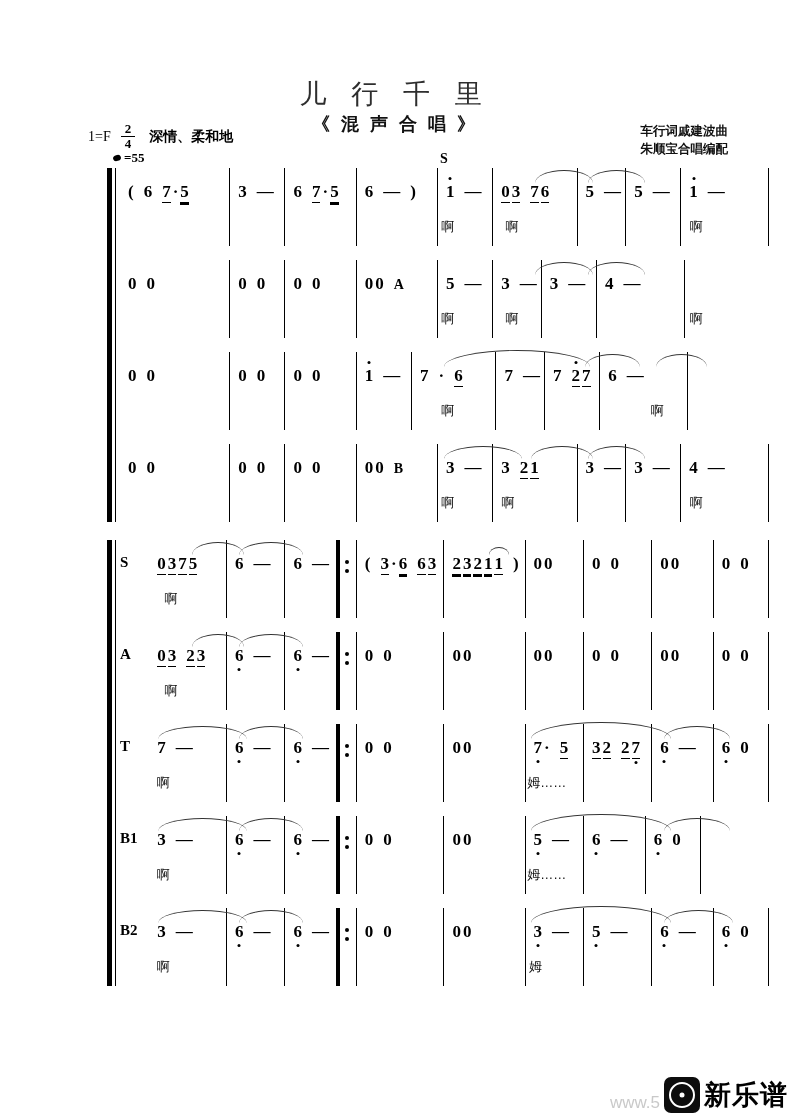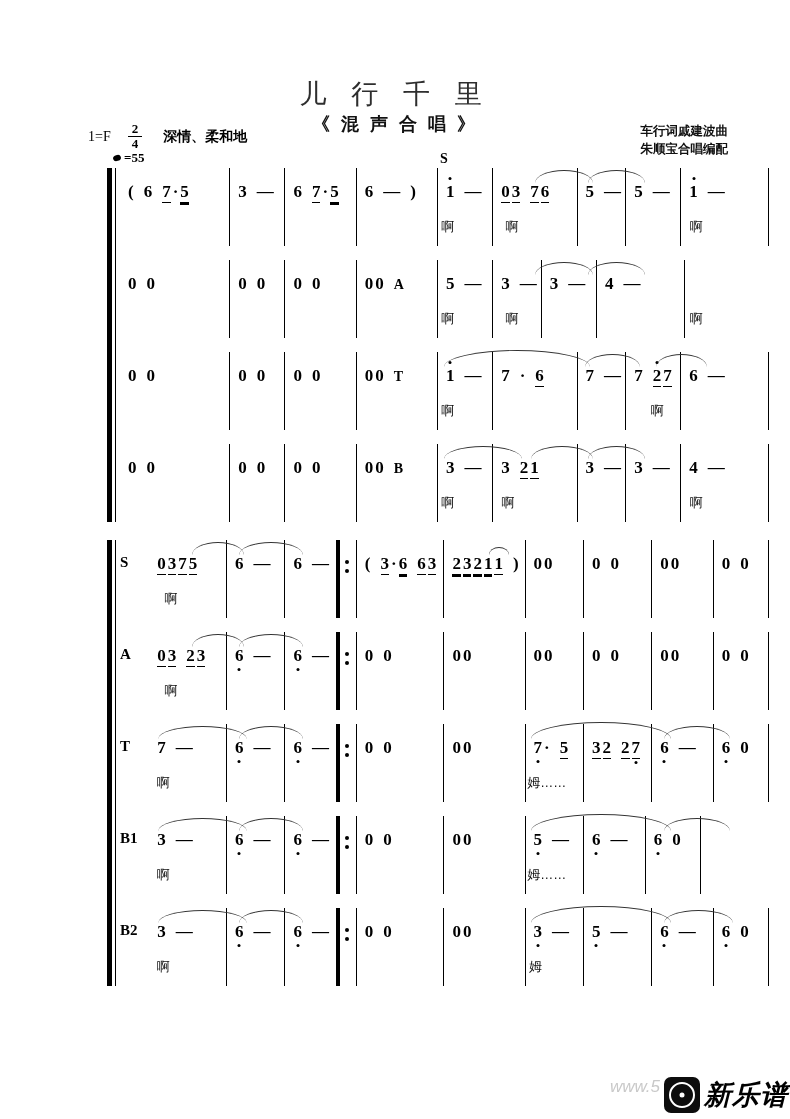--- a/index.html
+++ b/index.html
@@ -4,21 +4,21 @@
 <style>
   html,body{margin:0;padding:0;background:#e8e8e8;}
   .page{position:relative;width:790px;height:1119px;background:#fff;margin:0 auto;overflow:hidden;
         font-family:"Liberation Sans","DejaVu Sans",sans-serif;color:#000;}
   
   .title{position:absolute;top:76px;left:0;width:100%;text-align:center;
          font-family:"Liberation Serif","DejaVu Serif",serif;font-size:27px;letter-spacing:9px;color:#2e2e2e;}
   .subtitle{position:absolute;top:112px;left:0;width:100%;text-align:center;
             font-weight:bold;font-size:18px;letter-spacing:3px;color:#111;}
   .keyblock{position:absolute;top:122px;left:88px;font-family:"Liberation Serif","DejaVu Serif",serif;
-            font-size:14px;display:flex;align-items:center;gap:17px;}
+            font-size:14px;display:flex;align-items:center;gap:10px;}
   .frac{display:inline-flex;flex-direction:column;text-align:center;font-weight:bold;}
   .frac i{font-style:normal;font-size:13px;line-height:14px;padding:0 4px;}
   .frac i:first-child{border-bottom:1px solid #000;}
   .expr{font-family:"Liberation Sans",sans-serif;font-weight:bold;font-size:14px;margin-left:4px;}
   .credits{position:absolute;top:122px;right:62px;text-align:left;font-size:12.5px;line-height:18px;font-weight:bold;color:#111;}
   
   .score{position:absolute;left:70px;top:150px;width:662px;padding-left:37px;}
   .tempo{height:16px;margin:0 0 2px 6px;font-family:"Liberation Serif","DejaVu Serif",serif;
          font-weight:bold;font-size:13px;display:flex;align-items:center;gap:3px;}
   .nh{display:inline-block;width:8px;height:6px;background:#000;border-radius:50%;transform:rotate(-20deg);}
@@ -43,21 +43,21 @@
               width:3px;height:3px;background:#000;border-radius:50%;}
   .lo::after{content:"";position:absolute;bottom:-6px;left:50%;transform:translateX(-50%);
              width:3px;height:3px;background:#000;border-radius:50%;}
   .vl{font-size:14px;margin-left:14px;}
   .lyr{position:absolute;top:50px;font-size:13px;color:#111;white-space:nowrap;}
   .la{position:absolute;top:-17px;font-family:"Liberation Serif","DejaVu Serif",serif;
       font-weight:bold;font-size:14px;}
   .slur{position:absolute;border-top:1px solid #333;border-radius:50% 50% 0 0 / 100% 100% 0 0;}
   
   .pagenum{position:absolute;top:1032px;left:0;width:100%;text-align:center;font-size:12px;}
-  .wm{position:absolute;right:2px;bottom:6px;display:flex;align-items:flex-start;gap:4px;font-style:italic;}
+  .wm{position:absolute;right:2px;bottom:6px;display:flex;align-items:flex-end;gap:4px;}
   .wmurl{color:#c9c9c9;font-size:17px;}
   .rec{position:relative;display:inline-block;width:36px;height:36px;background:#0d0d0d;border-radius:7px;}
   .ring{position:absolute;left:50%;top:50%;transform:translate(-50%,-50%);width:22px;height:22px;
         border:2px solid #fff;border-radius:50%;}
   .ring::after{content:"";position:absolute;left:50%;top:50%;transform:translate(-50%,-50%);
                width:5px;height:5px;background:#fff;border-radius:50%;}
   .brand{font-weight:bold;font-size:27px;letter-spacing:1px;color:#000;}
 </style>
 </head>
 <body>
@@ -115,21 +115,20 @@
           <div class="lyr" style="left: 321.3px;">啊</div>
           <div class="lyr" style="left: 385.6px;">啊</div>
           <div class="lyr" style="left: 569.8px;">啊</div>
           <div class="slur" style="left: 415px; width: 57.7px; height: 12px; top: 2px;"></div>
           <div class="slur" style="left: 467.8px; width: 57.45px; height: 12px; top: 2px;"></div>
         </div>
         <div class="vrow">
           <div class="cell" style="width: 17%;"><span class="note">0</span><span class="note sp">0</span></div>
           <div class="cell" style="width: 8.5%;"><span class="note">0</span><span class="note sp">0</span></div>
           <div class="cell" style="width: 11%;"><span class="note">0</span><span class="note sp">0</span></div>
-          <div class="cell" style="width: 12.5%;"><span class="note">0</span><span class="note">0</span><span class="note sp vl">T</span></div>
           <div class="cell" style="width: 8.5%;"><span class="note hi">1</span><span class="note sp">—</span></div>
           <div class="cell" style="width: 13%;"><span class="note">7</span><span class="note sp">·</span><span class="note sp u1">6</span></div>
           <div class="cell" style="width: 7.5%;"><span class="note">7</span><span class="note sp">—</span></div>
           <div class="cell" style="width: 8.5%;"><span class="note">7</span><span class="note sp hi u1">2</span><span class="note u1">7</span></div>
           <div class="cell" style="width: 13.5%;"><span class="note">6</span><span class="note sp">—</span></div>
           <div class="lyr" style="left: 321.3px;">啊</div>
           <div class="lyr" style="left: 530.75px;">啊</div>
           <div class="slur" style="left: 323.5px; width: 146.75px; height: 16px; top: -2px;"></div>
           <div class="slur" style="left: 465.35px; width: 54.4px; height: 12px; top: 2px;"></div>
           <div class="slur" style="left: 536.25px; width: 51.15px; height: 12px; top: 2px;"></div>

